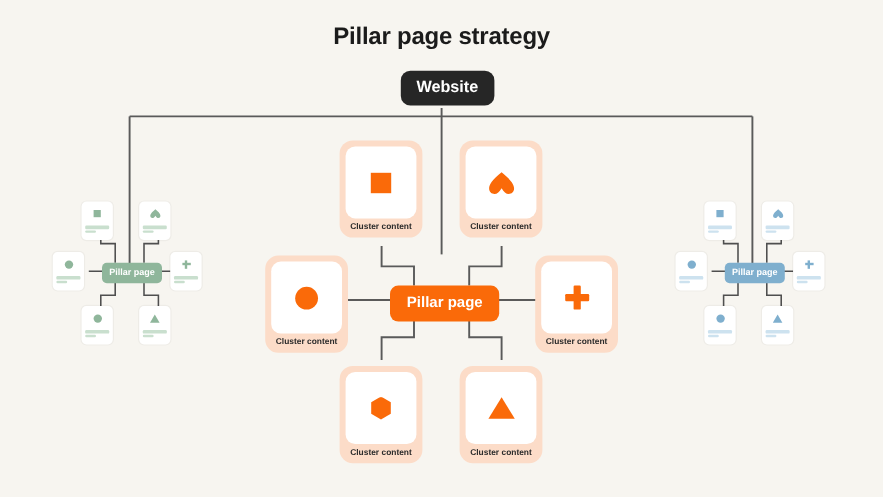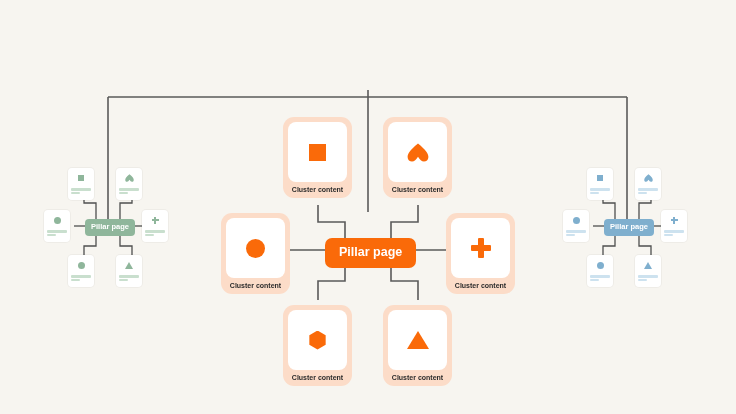--- a/index.html
+++ b/index.html
@@ -154,21 +154,23 @@
     <g fill="none" stroke="#4F4F4F" stroke-width="1.3">
       <path d="M603 192 L603 203 L615 203 L615 219"></path>
       <path d="M651 192 L651 203 L639 203 L639 219"></path>
       <path d="M615 233 L615 246 L603 246 L603 258"></path>
       <path d="M639 233 L639 246 L651 246 L651 258"></path>
       <path d="M593 226 L605 226"></path>
       <path d="M649 226 L661 226"></path>
     </g>
   </svg>
 
-
+  <div class="title">Pillar page strategy</div>
+
+  <div class="website">Website</div>
 
   <div class="pillar-main">Pillar page</div>
 
   <div class="card" style="left:283px;top:117px;">
     <div class="face">
       <span class="g g-square"></span>
     </div>
     <div class="cap">Cluster content</div>
   </div>
 

